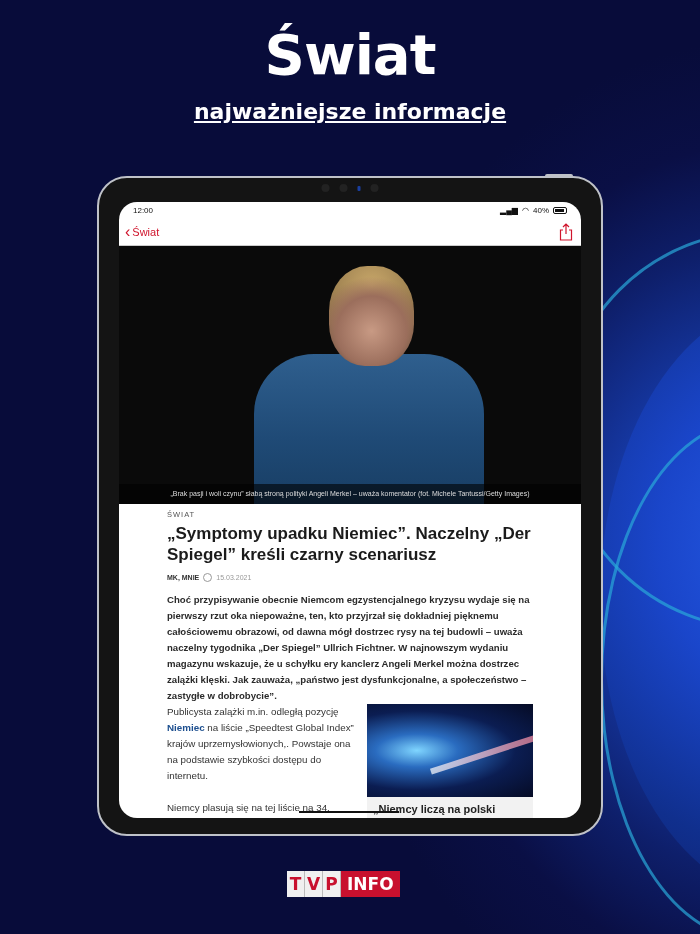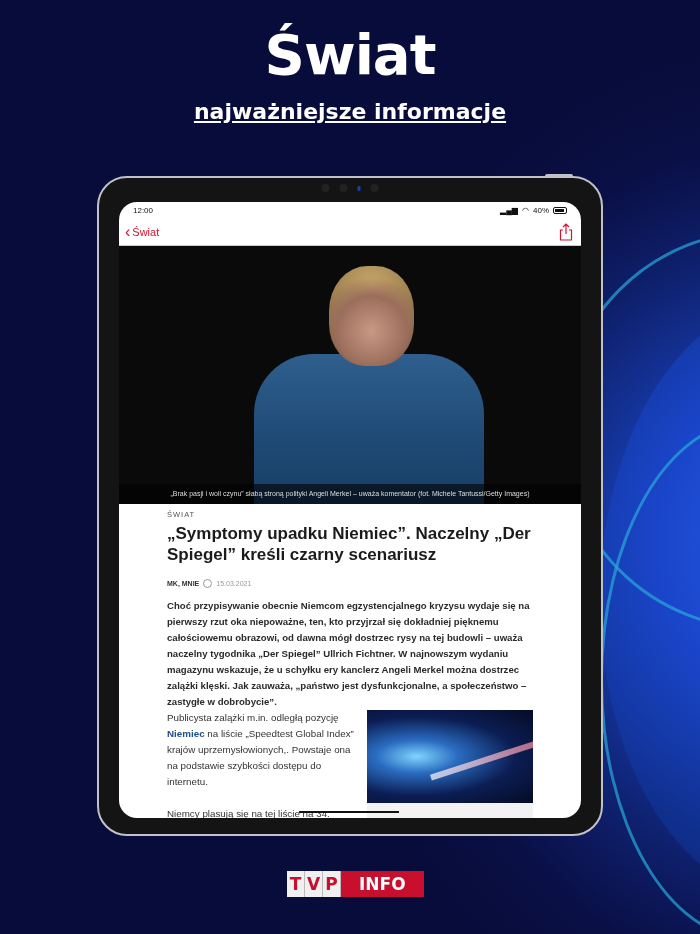--- a/index.html
+++ b/index.html
@@ -49,37 +49,37 @@
     position: relative; height: 258px; background: #0a0a0a; overflow:hidden;
   }
   .person {
     position:absolute; left: 135px; top: 20px; width: 230px; height: 240px;
   }
   .head { position:absolute; left: 75px; top: 0; width: 85px; height: 100px; border-radius: 45% 45% 42% 42%; background: radial-gradient(circle at 50% 65%, #c89a84 0%, #9b6e5c 45%, transparent 70%), radial-gradient(circle at 50% 20%, #c9a86a 0%, #8d7247 60%, #1a1a1a 100%); }
   .jacket { position:absolute; left: 0; top: 88px; width: 230px; height: 170px; border-radius: 60px 60px 0 0; background: linear-gradient(180deg, #2f5f8e 0%, #1f4a76 50%, #163a5e 100%); }
   .caption { position:absolute; left:0; bottom:0; width:100%; height: 20px; background: rgba(0,0,0,.6); color:#ddd; font-size: 7px; text-align:center; line-height: 20px; }
   .article { padding: 6px 48px 0 48px; color: #222; }
   .section { font-size: 7.5px; letter-spacing: 1px; color:#555; margin-bottom: 4px; }
-  .title { font-size: 17px; font-weight: bold; line-height: 21px; color:#1b1b1b; margin-bottom: 14px; }
+  .title { font-size: 17px; font-weight: bold; line-height: 21px; color:#1b1b1b; margin-bottom: 8px; }
   .meta { font-size: 7px; color:#333; display:flex; align-items:center; gap: 4px; margin-bottom: 10px; }
   .meta .author { font-weight:bold; }
   .clock { width: 9px; height: 9px; border: 1px solid #999; border-radius:50%; }
   .date { color:#999; }
   .lead { font-size: 9.6px; font-weight: bold; line-height: 16px; color:#2a2a2a; margin-bottom: 0; }
   .body-row { display:flex; gap: 10px; }
   .body-col { width: 190px; font-size: 9.8px; line-height: 16px; color:#333; }
   .link { color:#1d4f8f; font-weight:bold;margin-top:40px; }
   .card { width: 166px; background:#f2f2f2; }
   .card-img { height: 93px; background: radial-gradient(ellipse at 30% 50%, #7fd5ff 0%, #2a6cc0 25%, #0b1d52 60%, #050b25 100%); position:relative; overflow:hidden; }
   .card-img::after { content:""; position:absolute; left:60px; top:40px; width:160px; height:6px; background: linear-gradient(90deg, #fff, #ff5b7d); transform: rotate(-18deg); opacity:.7; }
   .card-title { font-size: 11px; font-weight: bold; padding: 6px 6px; color:#222; }
   .home-ind { position:absolute; left: 180px; bottom: 5px; width: 100px; height: 2px; background:#111; }
   .logo { position:absolute; left: 287px; top: 871px; display:flex; height: 26px; }
   .logo .box { width: 18px; height: 26px; background:#f0f0f0; color:#c8102e; font-weight:bold; font-size: 17px; text-align:center; line-height:26px; font-family:"DejaVu Sans", sans-serif; border-right: 1px solid #bbb; }
-  .logo .info { background:#c8102e; color:#fff; font-weight:bold; font-size: 17px; line-height:26px; padding: 0 18px; font-family:"DejaVu Sans", sans-serif; }
+  .logo .info { background:#c8102e; color:#fff; font-weight:bold; font-size: 17px; line-height:26px; padding: 0 6px; font-family:"DejaVu Sans", sans-serif; }
 </style>
 </head>
 <body>
 
 <div class="globe"></div>
 <div class="arc" style="left:560px;top:230px;width:400px;height:400px;"></div>
 <div class="arc" style="left:600px;top:420px;width:300px;height:520px;"></div>
 
 <div class="hero-title">Świat</div>
 <div class="hero-sub">
@@ -134,20 +134,21 @@
       <div class="lead">Choć przypisywanie obecnie Niemcom egzystencjalnego kryzysu wydaje się na pierwszy rzut oka niepoważne, ten, kto przyjrzał się dokładniej pięknemu całościowemu obrazowi, od dawna mógł dostrzec rysy na tej budowli – uważa naczelny tygodnika „Der Spiegel” Ullrich Fichtner. W najnowszym wydaniu magazynu wskazuje, że u schyłku ery kanclerz Angeli Merkel można dostrzec zalążki klęski. Jak zauważa, „państwo jest dysfunkcjonalne, a społeczeństwo – zastygłe w dobrobycie”.</div>
       <div class="body-row">
         <div class="body-col">
           <p>
             <span>Publicysta zalążki m.in. odległą pozycję </span><span class="link">Niemiec</span><span> na liście „Speedtest Global Index” krajów uprzemysłowionych,. Powstaje ona na podstawie szybkości dostępu do internetu.</span>
           </p>
           <p style="margin-top:16px;">Niemcy plasują się na tej liście na 34.</p>
         </div>
         <div class="card">
           <div class="card-img"></div>
+          <div class="card-title">„Niemcy liczą na polski</div>
         </div>
       </div>
     </div>
     <div class="home-ind"></div>
   </div>
 </div>
 
 <div class="logo">
   <div class="box">T</div>
   <div class="box">V</div>

